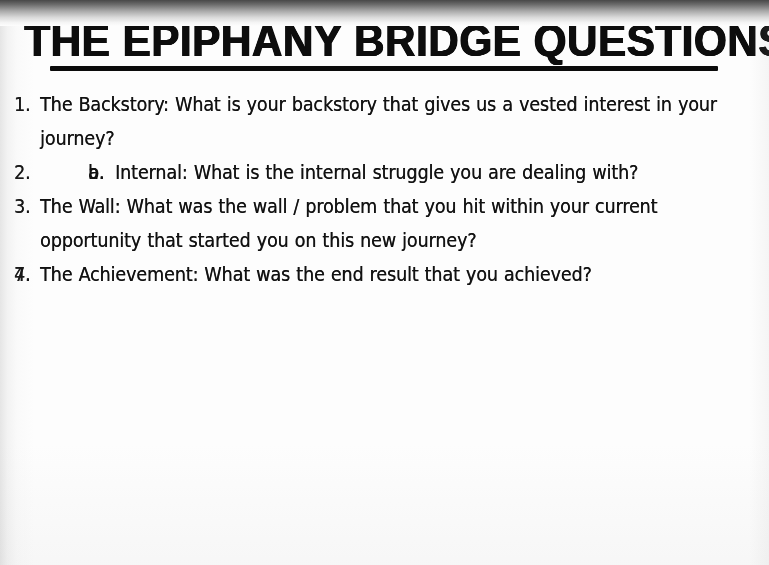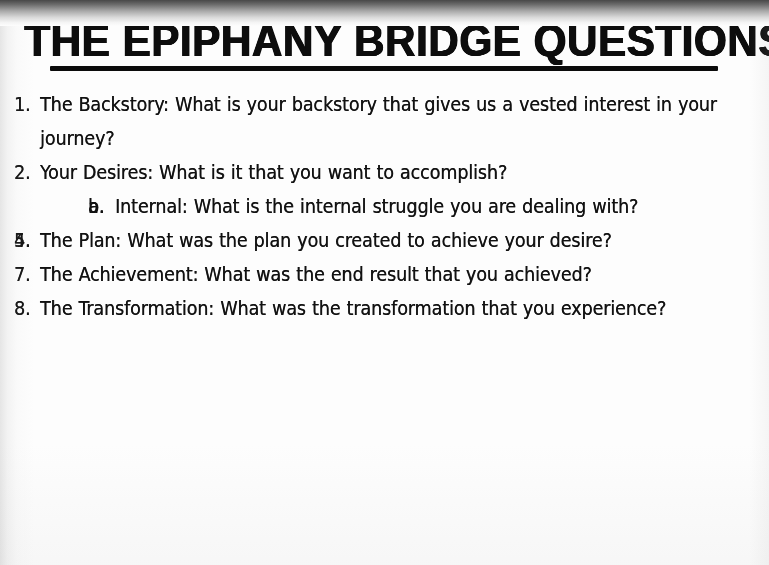--- a/index.html
+++ b/index.html
@@ -198,22 +198,21 @@
   <div class="right-vignette"></div>
   <div class="paper-tint"></div>
 
   <div class="title-wrap">
     <span class="title">THE EPIPHANY BRIDGE QUESTIONS</span>
   </div>
   <div class="title-rule"></div>
 
   <div class="list" id="question-list">
       <div class="item lvl1"><span class="marker">1.</span><span class="body">The Backstory: What is your backstory that gives us a vested interest in your journey?</span></div>
-      <div class="item lvl1"><span class="marker">2.</span><span class="body">Your Desires: What is it that you want to accomplish?</span></div>
+      <div class="item lvl1"><span class="marker">2.</span></div>
       <div class="item lvl2"><span class="marker">a.</span></div>
       <div class="item lvl2"><span class="marker">b.</span><span class="body">Internal: What is the internal struggle you are dealing with?</span></div>
+      <div class="item lvl1"><span class="marker">3.</span><span class="body">The Wall: What was the wall / problem that you hit within your current opportunity that started you on this new journey?</span></div>
       <div class="item lvl1"><span class="marker">4.</span></div>
-      <div class="item lvl1"><span class="marker">5.</span><span class="body">The Plan: What was the plan you created to achieve your desire?</span></div>
       <div class="item lvl1"><span class="marker">7.</span><span class="body">The Achievement: What was the end result that you achieved?</span></div>
-      <div class="item lvl1"><span class="marker">8.</span><span class="body">The Transformation: What was the transformation that you experience?</span></div>
     </div>
 
 </div>
 
 </body></html>

